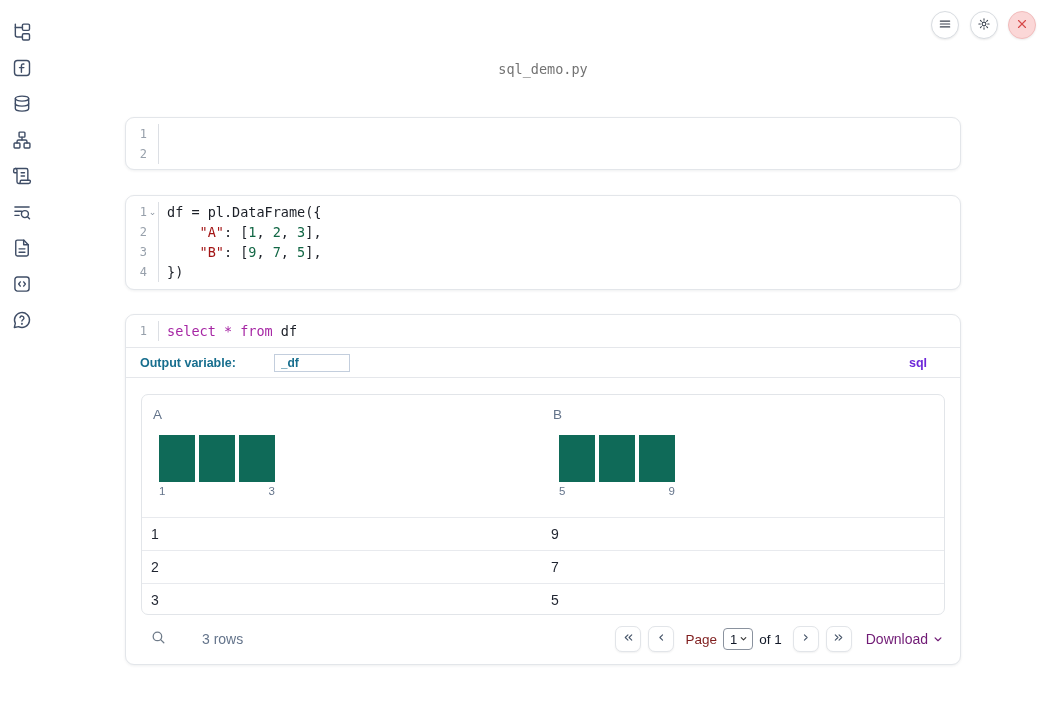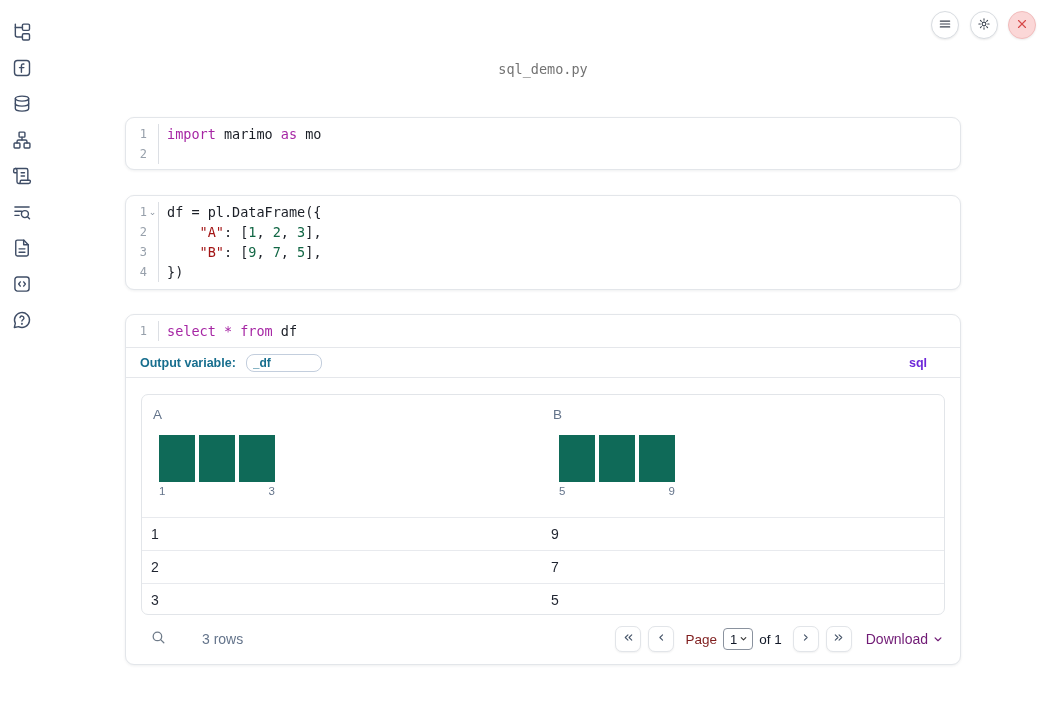--- a/index.html
+++ b/index.html
@@ -43,24 +43,24 @@
     font-family: "DejaVu Sans", sans-serif; }
   .src { padding-left: 8px; white-space: pre; color: #1b1f27; }
   .tok-kw  { color: #a626a4; }
   .tok-str { color: #a31515; }
   .tok-num { color: #116644; }
   .tok-pl  { color: #1b1f27; }
 
   
   .sql-editor { border-bottom: 1px solid #e5e7eb; }
   .sql-footer { height: 30px; display: flex; align-items: center; padding: 0 14px;
-    border-bottom: 1px solid #e5e7eb; }
+    border-bottom: 1px solid #e5e7eb; gap: 28px; }
   .ov-label { color: #176e8e; font-weight: bold; font-size: 12.5px; }
   .ov-input { margin-left: 10px; width: 76px; height: 18px; border: 1px solid #c3cedd;
-    border-radius: 8px; font-family: "Liberation Sans", sans-serif; font-weight: bold;
+    border-radius: 0; font-family: "Liberation Sans", sans-serif; font-weight: bold;
     font-size: 12px; color: #176e8e; padding: 8px 6px; outline: none; }
   .lang-badge { margin-left: auto; margin-right: 19px; color: #6d28d9; font-weight: bold;
     font-size: 12.5px; background: none; border: none; cursor: pointer; }
 
   
   .output-area { position: relative; height: 288px; }
   .table-card { position: absolute; left: 15px; right: 15px; top: 16px; height: 221px;
     border: 1px solid #e2e5e9; border-radius: 7px; overflow: hidden; background: #fff; }
   .t-head { display: flex; height: 123px; border-bottom: 1px solid #e8eaee; }
   .hcol { padding: 12px 12px 0 11px; }
@@ -203,21 +203,20 @@
 
 <div class="notebook-title">sql_demo.py</div>
 
 <section class="cell" id="cell-imports">
   <div class="codelines">
       <div class="cl">
         <span class="gut">
           <span class="lnum">1</span>
           <span class="fold"></span>
         </span>
-        <span class="src"><span class="tok-kw">import</span><span class="tok-pl"> marimo </span><span class="tok-kw">as</span><span class="tok-pl"> mo</span></span>
       </div>
       <div class="cl">
         <span class="gut">
           <span class="lnum">2</span>
           <span class="fold"></span>
         </span>
       </div>
     </div>
 </section>
 

